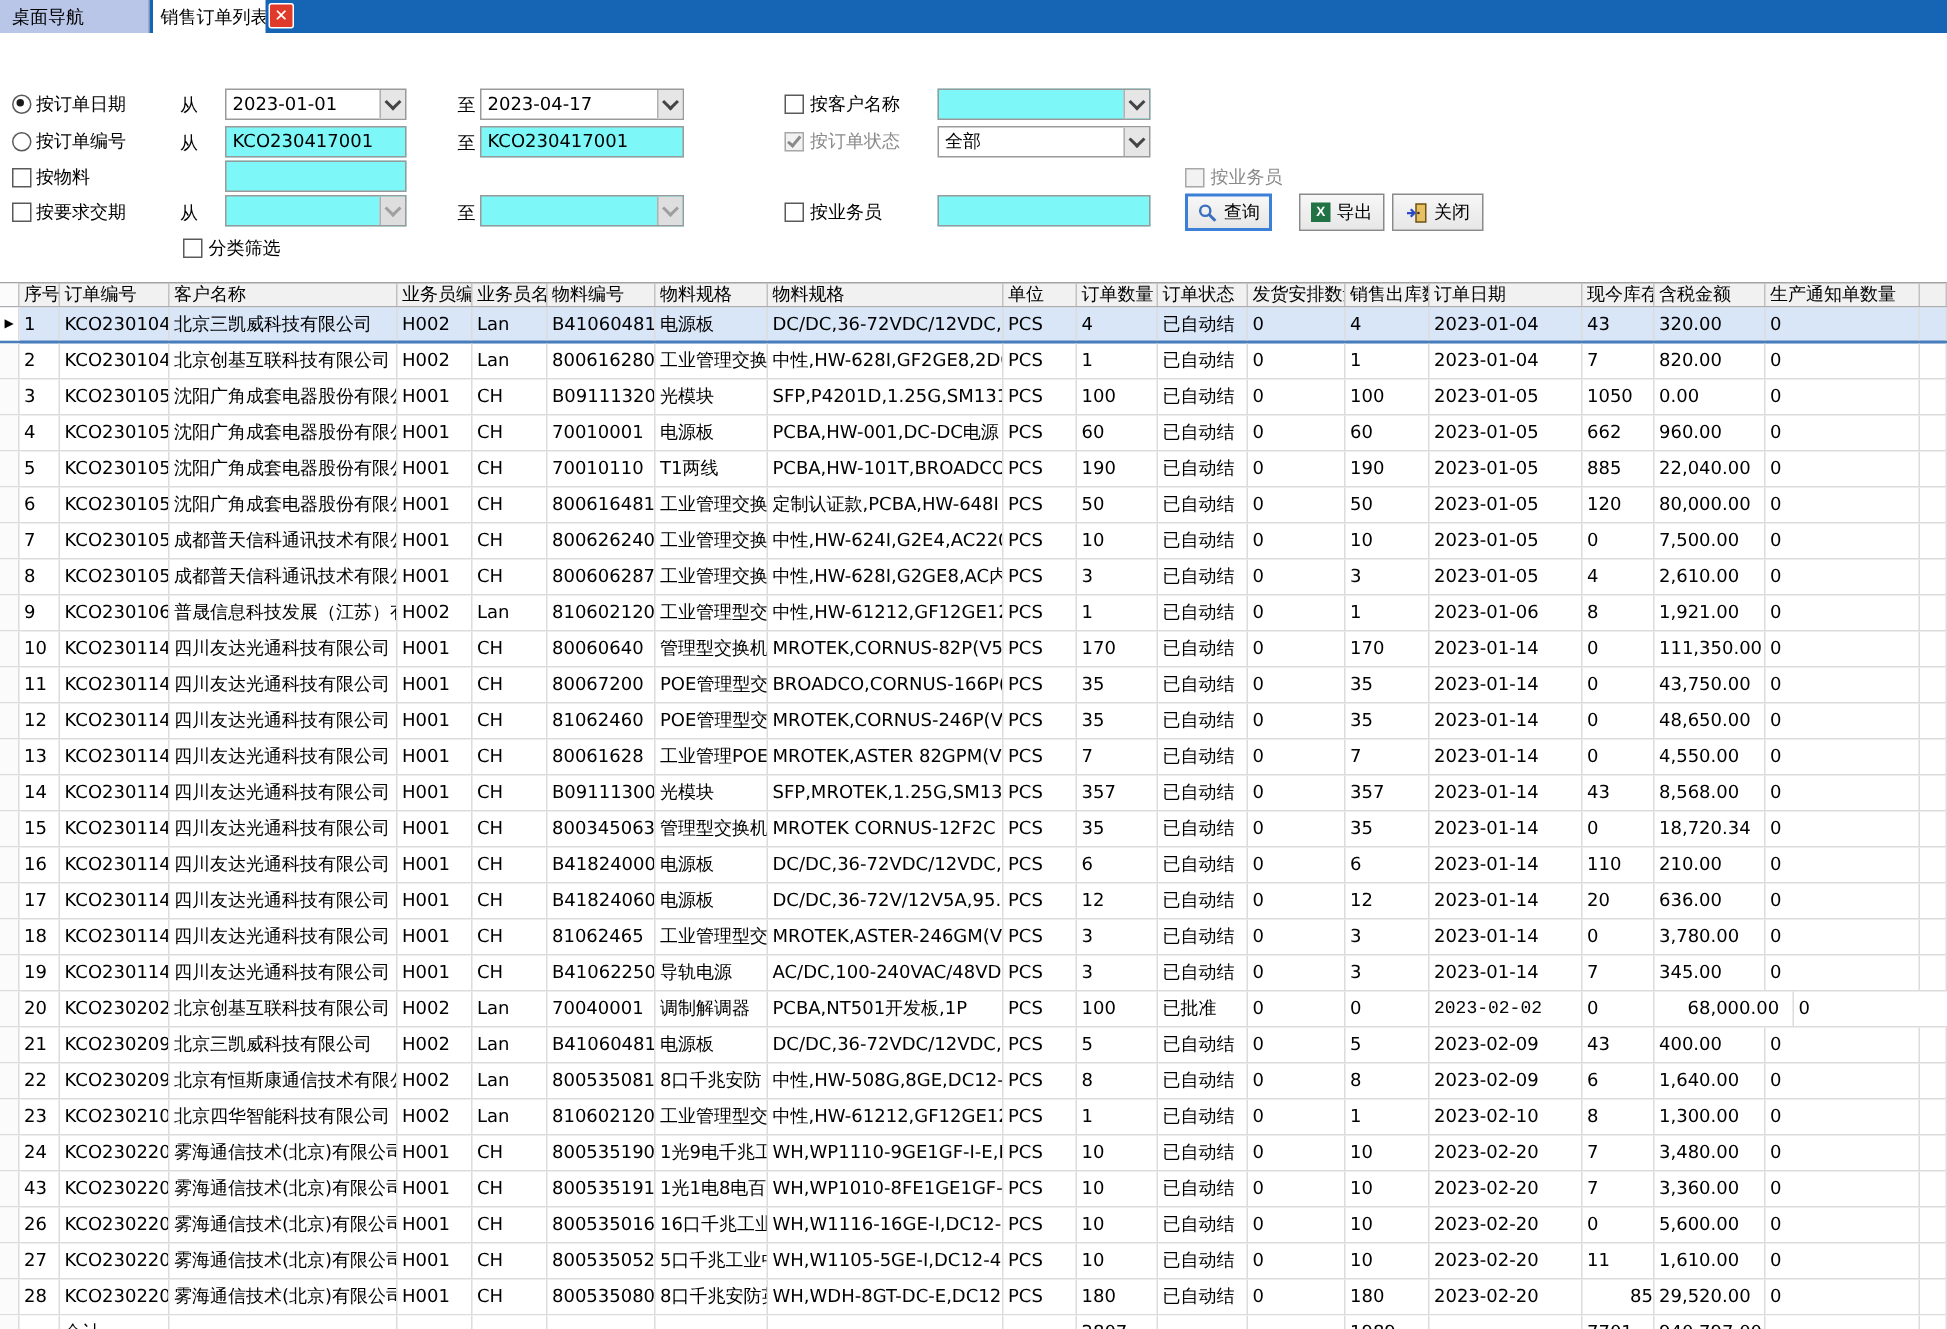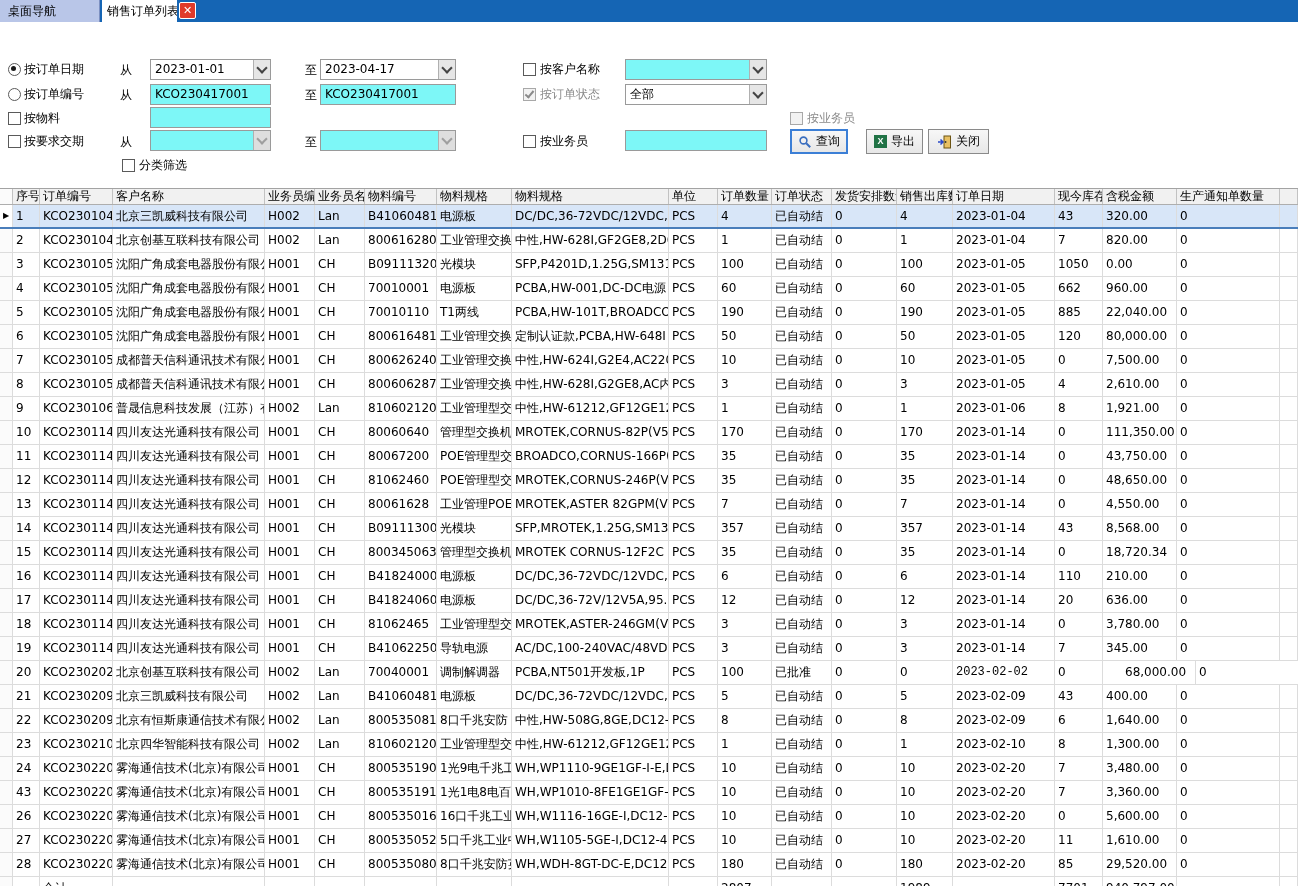--- a/index.html
+++ b/index.html
@@ -759,21 +759,21 @@
         <div class="tcell" style="width: 50px;">CH</div>
         <div class="tcell" style="width: 72px;">8005350803</div>
         <div class="tcell" style="width: 75px;">8口千兆安防英</div>
         <div class="tcell" style="width: 157px;">WH,WDH-8GT-DC-E,DC12</div>
         <div class="tcell" style="width: 49px;">PCS</div>
         <div class="tcell" style="width: 54px;">180</div>
         <div class="tcell" style="width: 60px;">已自动结</div>
         <div class="tcell" style="width: 65px;">0</div>
         <div class="tcell" style="width: 56px;">180</div>
         <div class="tcell" style="width: 102px;">2023-02-20</div>
-        <div class="tcell" style="width: 48px;">85</div>
+        <div class="tcell" style="width: 48px; text-align: right;">85</div>
         <div class="tcell" style="width: 74px;">29,520.00</div>
         <div class="tcell" style="width: 103px;">0</div>
         <div class="tcell" style="width: 18px;"></div>
       </div>
       <div class="trow summary">
         <div class="tcell marker" style="width: 13px;"></div>
         <div class="tcell" style="width: 27px;"></div>
         <div class="tcell" style="width: 73px;">合计</div>
         <div class="tcell" style="width: 152px;"></div>
         <div class="tcell" style="width: 50px;"></div>

